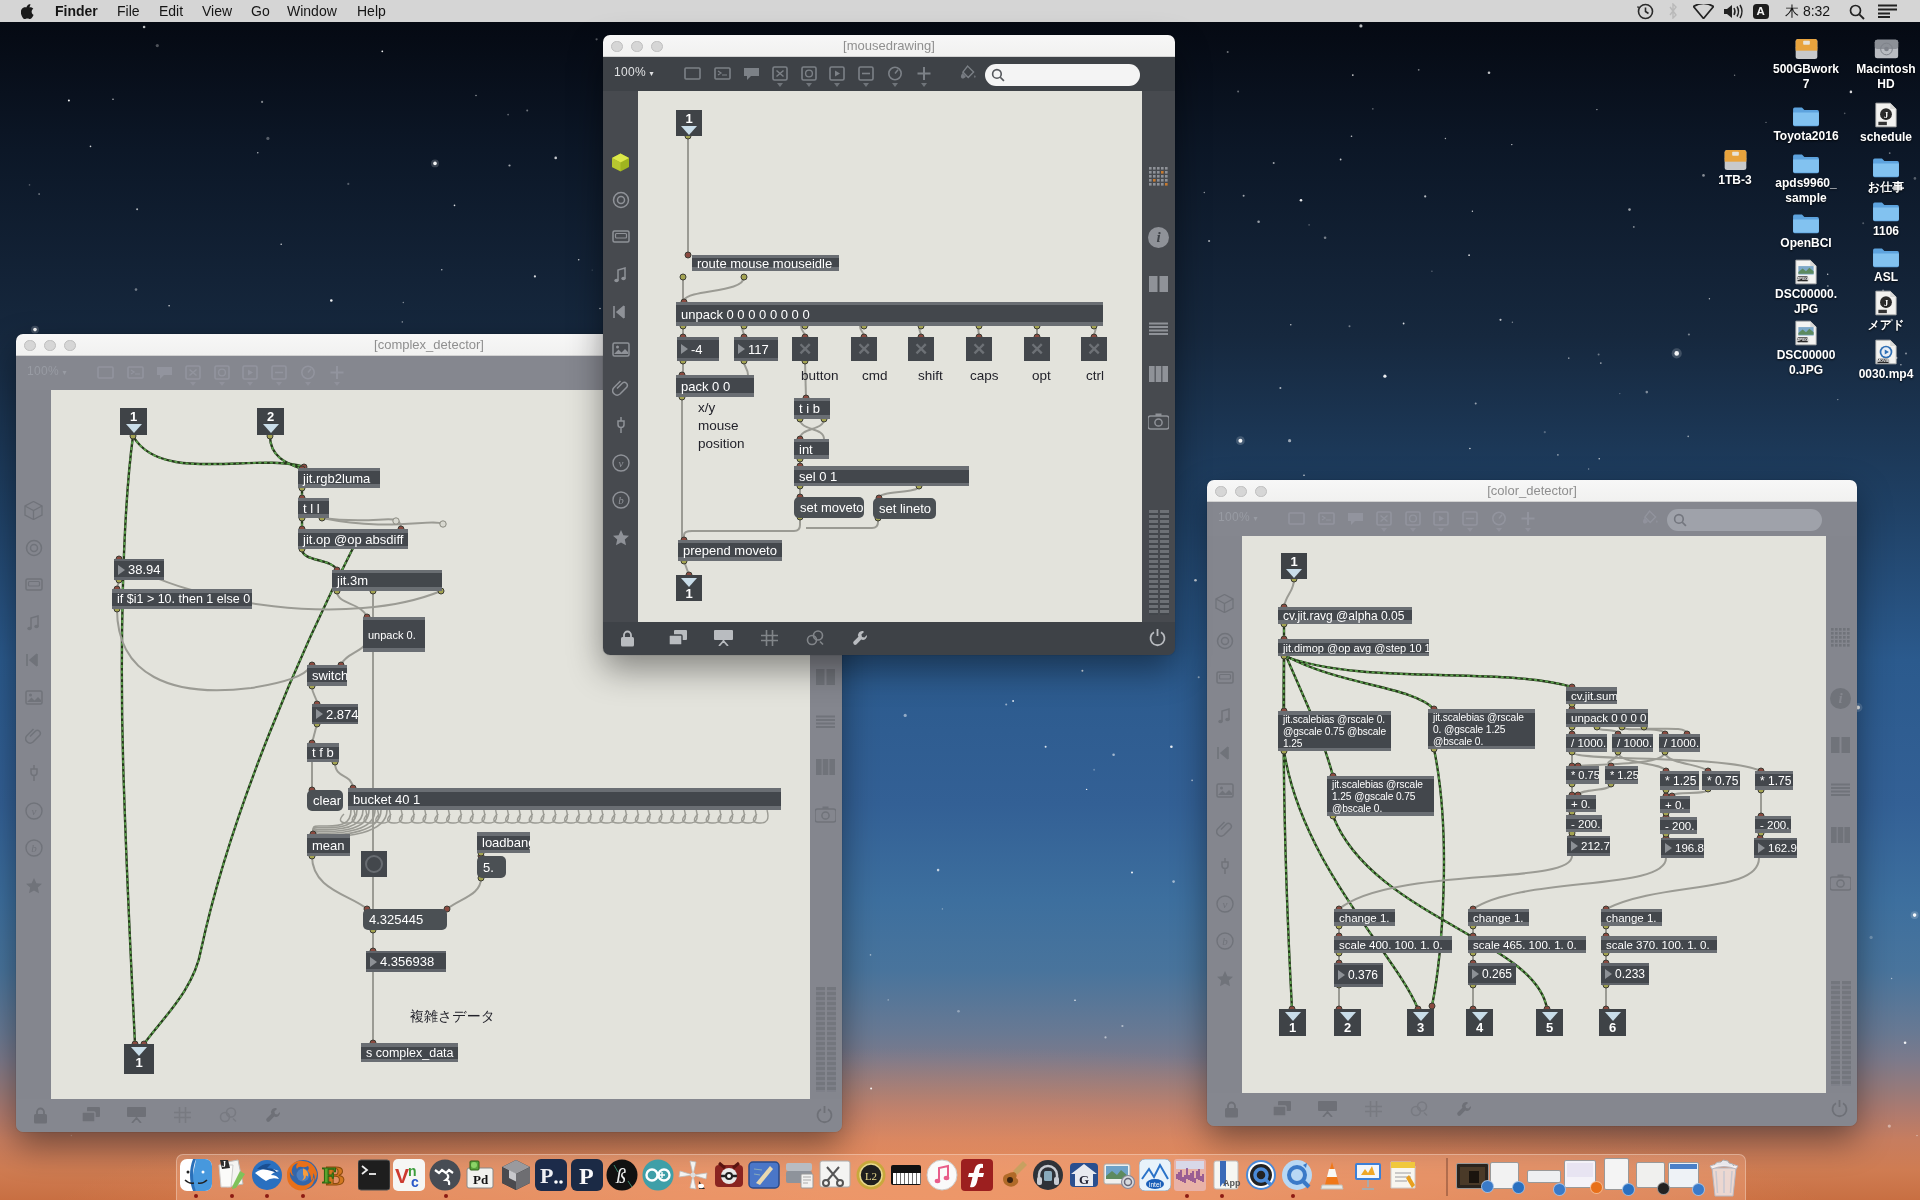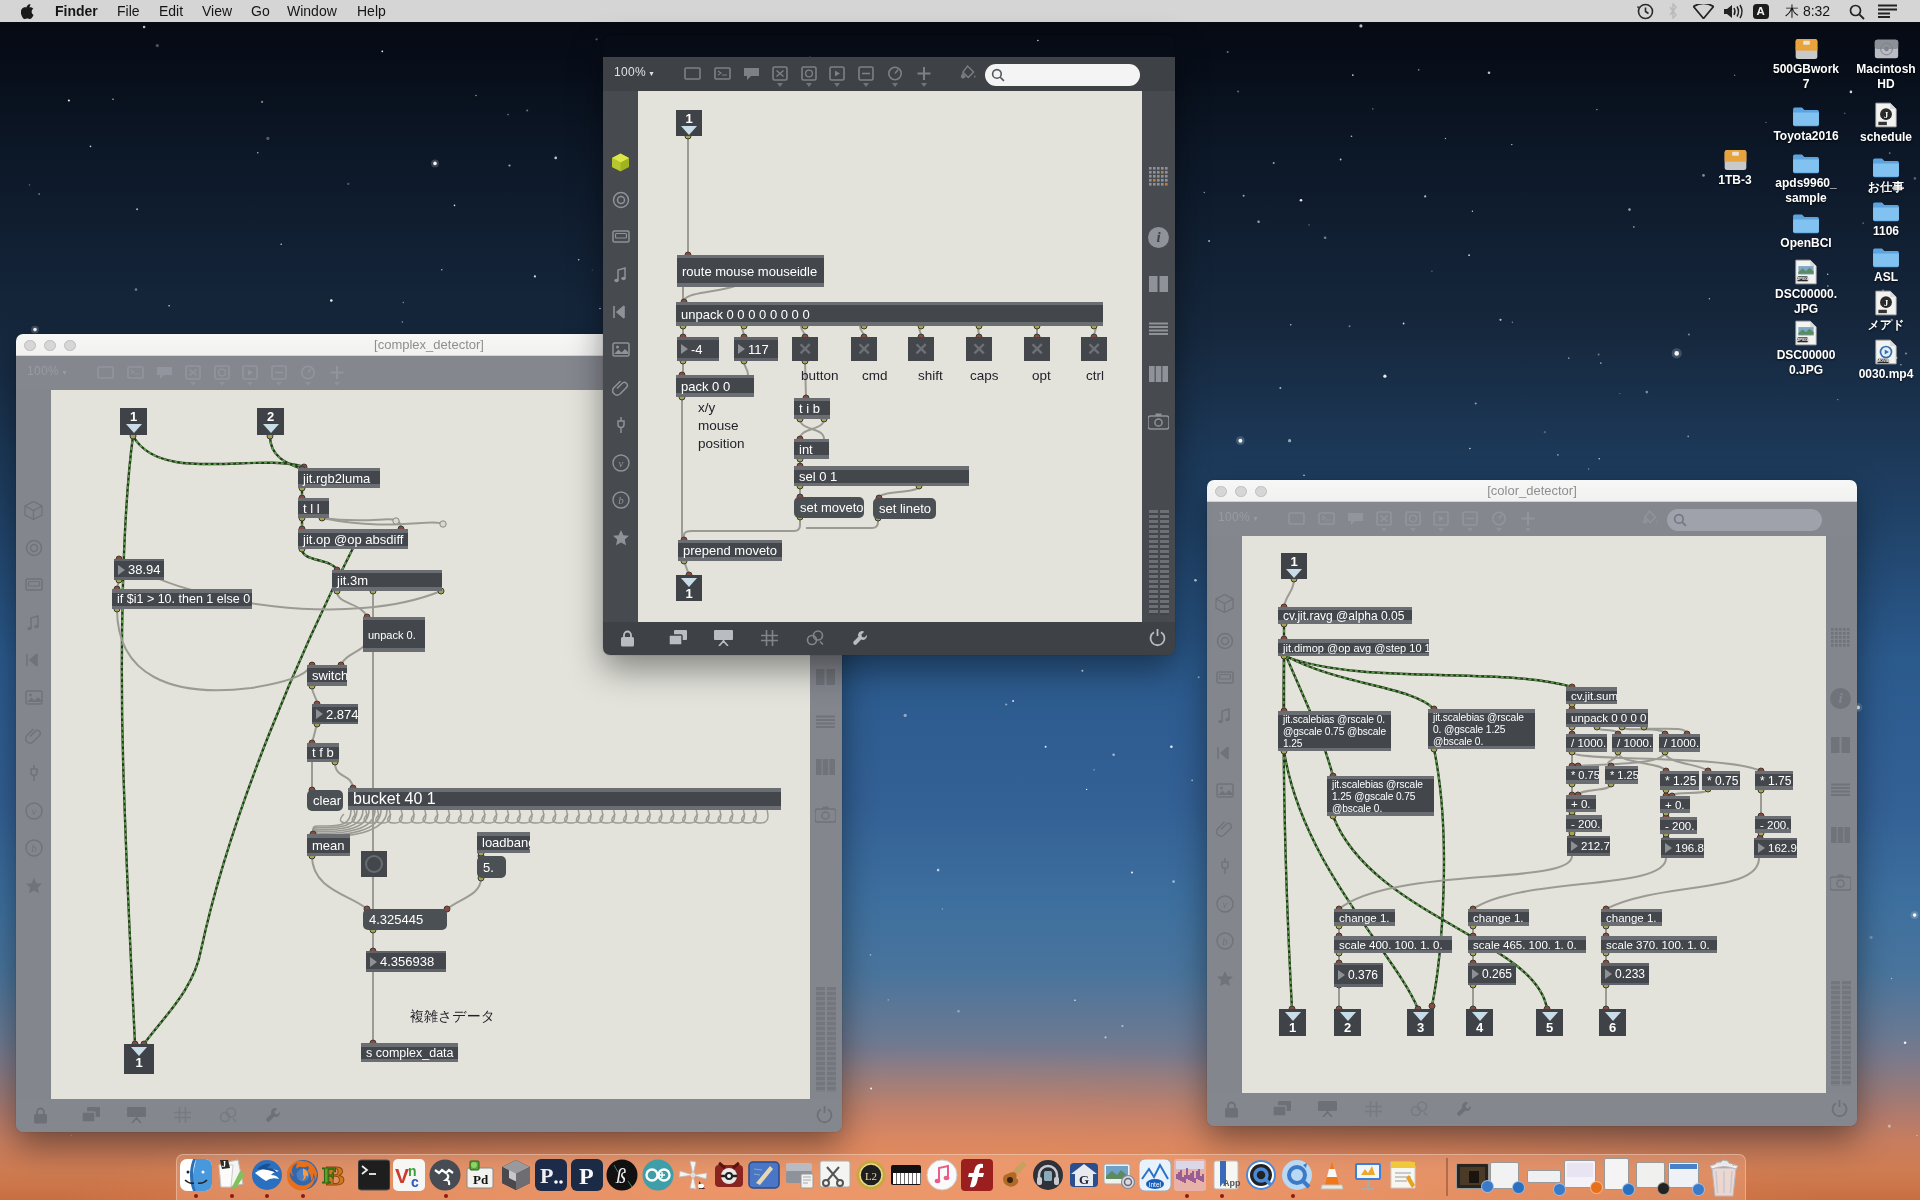--- a/index.html
+++ b/index.html
@@ -694,21 +694,21 @@
         <div class="ob" style="left:247px;top:108px;width:31px;height:20px;font-size:13px">t l l</div>
         <div class="ob" style="left:247px;top:139px;width:110px;height:20px;font-size:13px">jit.op @op absdiff</div>
         <div class="num" style="left:63px;top:169px;width:50px;height:21px;font-size:13px"><span class="tri"></span>38.94</div>
         <div class="ob" style="left:61px;top:199px;width:140px;height:20px;font-size:12.5px">if $i1 &gt; 10. then 1 else 0</div>
         <div class="ob" style="left:281px;top:180px;width:110px;height:21px;font-size:13px">jit.3m</div>
         <div class="ob" style="left:312px;top:227px;width:62px;height:35px;font-size:11px">unpack 0.</div>
         <div class="ob" style="left:256px;top:275px;width:40px;height:21px;font-size:13px">switch</div>
         <div class="num" style="left:261px;top:314px;width:46px;height:20px;font-size:13px"><span class="tri"></span>2.874</div>
         <div class="ob" style="left:256px;top:353px;width:32px;height:19px;font-size:13px">t f b</div>
         <div class="msg" style="left:256px;top:400px;width:36px;height:21px;font-size:13px">clear</div>
-        <div class="ob" style="left:297px;top:398px;width:433px;height:22px;font-size:16px">bucket 40 1</div>
+        <div class="ob" style="left:297px;top:398px;width:433px;height:22px;font-size:13px">bucket 40 1</div>
         <div class="ob" style="left:256px;top:444px;width:43px;height:22px;font-size:13px">mean</div>
         <div class="bng" style="left:310px;top:461px;width:26px;height:26px">
           <i></i>
         </div>
         <div class="ob" style="left:426px;top:442px;width:53px;height:21px;font-size:13px">loadbang</div>
         <div class="msg" style="left:426px;top:466px;width:29px;height:22px;font-size:13px">5.</div>
         <div class="msg" style="left:312px;top:519px;width:84px;height:21px;font-size:13px">4.325445</div>
         <div class="num" style="left:315px;top:561px;width:80px;height:21px;font-size:13px"><span class="tri"></span>4.356938</div>
         <div class="cm" style="left:359px;top:618px;font-size:14px;line-height:17px">複雑さデータ</div>
         <div class="ob" style="left:310px;top:653px;width:97px;height:19px;font-size:12.5px">s complex_data</div>
@@ -1111,20 +1111,21 @@
         <svg style="position:absolute;left:249px;top:7px" width="18" height="18" viewBox="0 0 18 18">
           <path d="M11 2a4.2 4.2 0 00-4.6 5.8L1.6 12.6a2 2 0 002.8 2.8L9.2 10.6A4.2 4.2 0 0015 6l-2.6 2.6-2.4-.6-.6-2.4L12 3z" fill="#6e7077"></path>
         </svg>
         <svg style="position:absolute;left:624px;top:7px" width="17" height="18" viewBox="0 0 17 18">
           <path d="M5 3.2a7 7 0 107 0" fill="none" stroke="#6e7077" stroke-width="1.8"></path>
           <path d="M8.5 0v7" stroke="#6e7077" stroke-width="1.8"></path>
         </svg>
       </div>
 </div>
 <div class="win act" style="left:603px;top:35px;width:572px;height:620px">
+<div class="tbar">[mousedrawing]<div class="tl" style="left:8px"></div><div class="tl" style="left:28px"></div><div class="tl" style="left:48px"></div></div>
 <div class="toolbar">
         <div class="zoom">100% <span style="font-size:8px">▾</span></div>
         <svg class="ticon" style="left:81px" width="17" height="15" viewBox="0 0 17 15">
           <rect x="1" y="2" width="15" height="11" rx="1" fill="none" stroke="#7c8187" stroke-width="1.6"></rect>
         </svg>
         <svg class="ticon" style="left:111px" width="17" height="15" viewBox="0 0 17 15">
           <rect x="1" y="2" width="15" height="11" rx="1" fill="none" stroke="#7c8187" stroke-width="1.6"></rect>
           <path d="M4 5l3 2-3 2M8 9h5" stroke="#7c8187" stroke-width="1.2" fill="none"></path>
         </svg>
         <svg class="ticon" style="left:140px" width="17" height="15" viewBox="0 0 17 15">
@@ -1329,21 +1330,21 @@
           <circle cx="281" cy="395" r="3" fill="#a3a352" stroke="#3c3c34" stroke-width="1"></circle>
           <circle cx="162" cy="426" r="3" fill="#a3a352" stroke="#3c3c34" stroke-width="1"></circle>
           <circle cx="240" cy="427" r="3" fill="#a3a352" stroke="#3c3c34" stroke-width="1"></circle>
           <circle cx="44" cy="306" r="3" fill="#a3a352" stroke="#3c3c34" stroke-width="1"></circle>
           <circle cx="46" cy="470" r="3" fill="#a3a352" stroke="#3c3c34" stroke-width="1"></circle>
         </svg>
         <div class="io" style="left:38px;top:19px;width:26px;height:26px;padding-top:2px">
           <div class="n">1</div>
           <div class="t"></div>
         </div>
-        <div class="ob" style="left:39px;top:164px;width:147px;height:32px;font-size:13px">route mouse mouseidle</div>
+        <div class="ob" style="left:54px;top:164px;width:147px;height:16px;font-size:13px">route mouse mouseidle</div>
         <div class="ob" style="left:38px;top:211px;width:427px;height:24px;font-size:13px">unpack 0 0 0 0 0 0 0 0</div>
         <div class="num" style="left:39px;top:246px;width:42px;height:24px;font-size:13px"><span class="tri"></span>-4</div>
         <div class="num" style="left:96px;top:246px;width:44px;height:24px;font-size:13px"><span class="tri"></span>117</div>
         <div class="tog" style="left:154px;top:246px;width:26px;height:24px">✕</div>
         <div class="tog" style="left:213px;top:246px;width:26px;height:24px">✕</div>
         <div class="tog" style="left:270px;top:246px;width:26px;height:24px">✕</div>
         <div class="tog" style="left:328px;top:246px;width:26px;height:24px">✕</div>
         <div class="tog" style="left:386px;top:246px;width:26px;height:24px">✕</div>
         <div class="tog" style="left:443px;top:246px;width:26px;height:24px">✕</div>
         <div class="cm" style="left:163px;top:276px;font-size:13.5px;line-height:17px">button</div>

